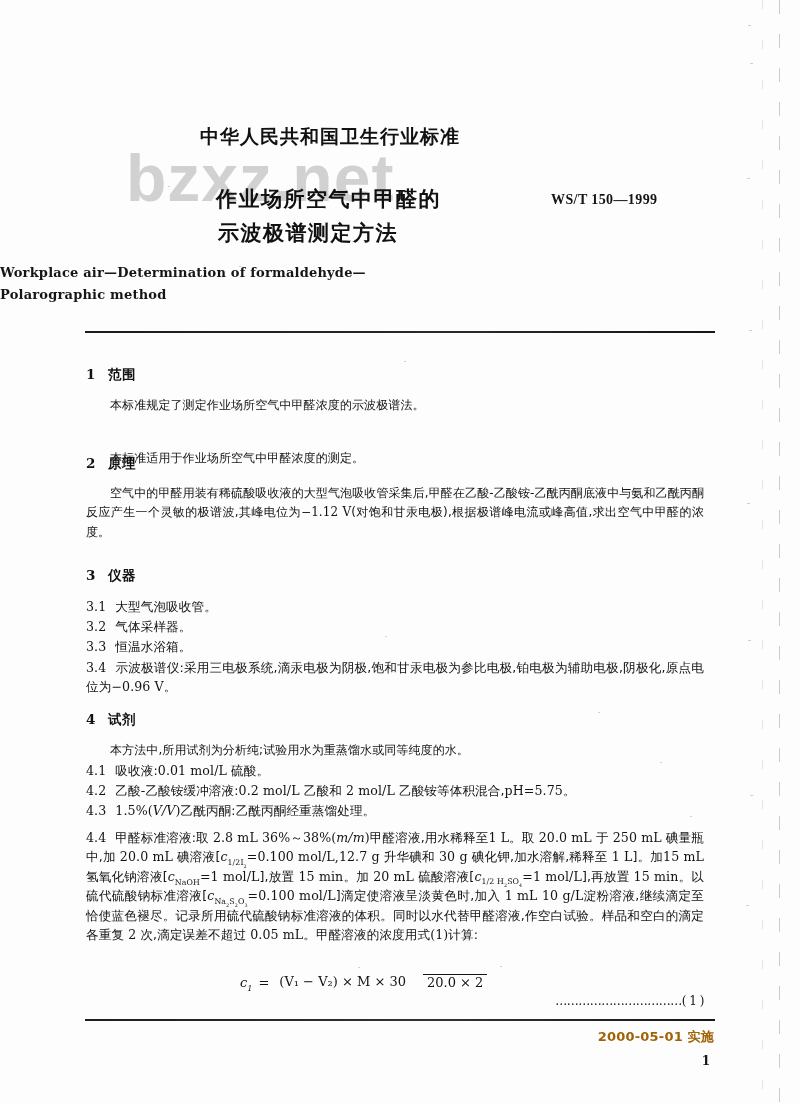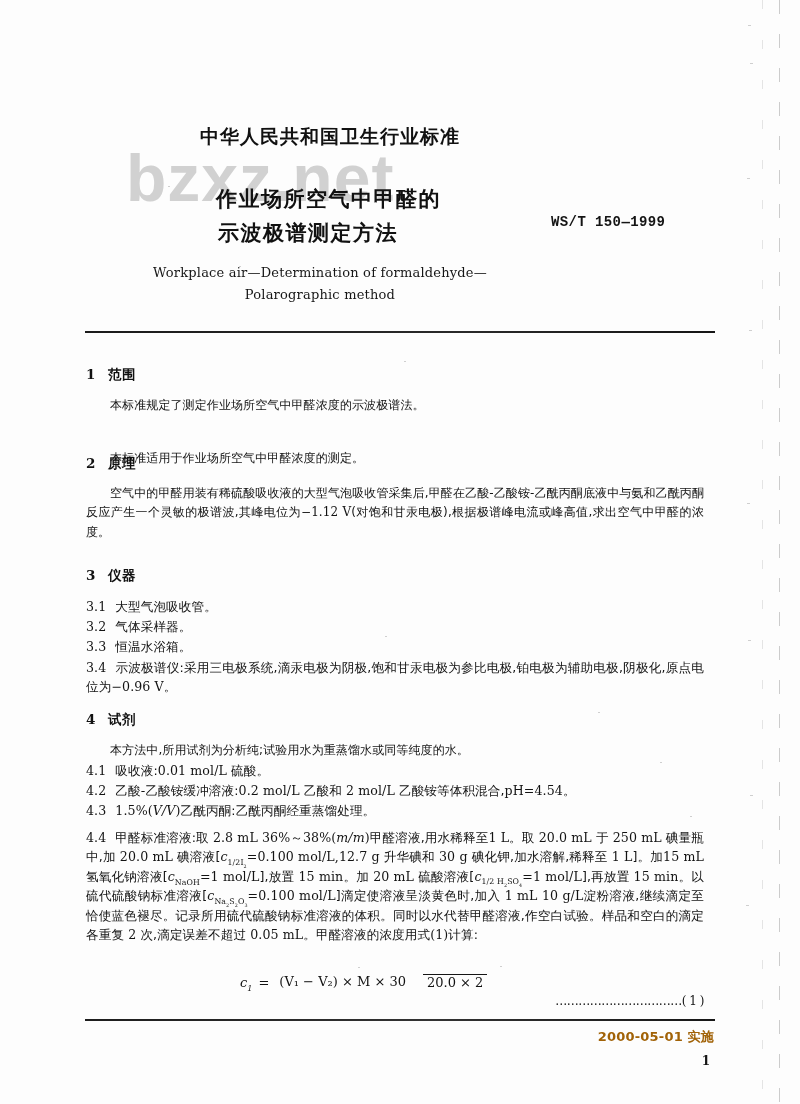--- a/index.html
+++ b/index.html
@@ -99,35 +99,35 @@
     line-height: 34px;
     color: #111;
   }
   .doc-title .t2 {
     display: block;
     margin-left: 2px;
   }
   .std-number {
     position: absolute;
     left: 551px;
-    top: 214px;
-    font-family: Liberation Mono, monospace;
+    top: 192px;
+    font-family: Liberation Serif, serif;
     font-size: 14px;
     font-weight: 700;
     letter-spacing: 0.4px;
     color: #141414;
   }
   .doc-title-en {
     position: absolute;
     left: 0;
     top: 262px;
     width: 640px;
-    text-align: center;
-    font-family: "DejaVu Serif", "Liberation Serif", serif;
-    font-weight: 400;
+    text-align: left;
+    font-family: "DejaVu Serif", "Liberation Serif", serif;
+    font-weight: 700;
     font-size: 13px;
     line-height: 22px;
     letter-spacing: 0.2px;
     color: #161616;
   }
 
   .rule {
     position: absolute;
     left: 85px;
     top: 331px;
@@ -368,21 +368,21 @@
     </div>
 
     <div class="sec-head" style="left:86px; top:711px;">
       <span class="num num-txt">4</span><span>试剂</span>
     </div>
     <div class="para indent" style="top:741px;">本方法中,所用试剂为分析纯;试验用水为重蒸馏水或同等纯度的水。</div>
     <div class="item" style="top:761px;">
       <span class="lbl">4.1</span>吸收液:<span class="num-txt">0.01&nbsp;mol/L</span> 硫酸。
     </div>
     <div class="item" style="top:781px;">
-      <span class="lbl">4.2</span>乙酸-乙酸铵缓冲溶液:<span class="num-txt">0.2&nbsp;mol/L</span> 乙酸和 <span class="num-txt">2&nbsp;mol/L</span> 乙酸铵等体积混合,<span class="num-txt">pH=4.54</span>。
+      <span class="lbl">4.2</span>乙酸-乙酸铵缓冲溶液:<span class="num-txt">0.2&nbsp;mol/L</span> 乙酸和 <span class="num-txt">2&nbsp;mol/L</span> 乙酸铵等体积混合,<span class="num-txt">pH=5.75</span>。
     </div>
     <div class="item" style="top:801px;">
       <span class="lbl">4.3</span><span class="num-txt">1.5%(<i class="it">V/V</i>)</span>乙酰丙酮:乙酰丙酮经重蒸馏处理。
     </div>
     <div class="item" style="top:828px;">
       <span class="lbl">4.4</span>甲醛标准溶液:取 <span class="num-txt">2.8&nbsp;mL 36%～38%(<i class="it">m/m</i>)</span>甲醛溶液,用水稀释至<span class="num-txt">1&nbsp;L</span>。取 <span class="num-txt">20.0&nbsp;mL</span> 于 <span class="num-txt">250&nbsp;mL</span> 碘量瓶中,加 <span class="num-txt">20.0&nbsp;mL</span> 碘溶液[<i class="it">c</i><sub class="num-txt">1/2I<sub>2</sub></sub><span class="num-txt">=0.100&nbsp;mol/L,12.7&nbsp;g</span> 升华碘和 <span class="num-txt">30&nbsp;g</span> 碘化钾,加水溶解,稀释至 <span class="num-txt">1&nbsp;L</span>]。加<span class="num-txt">15&nbsp;mL</span> 氢氧化钠溶液[<i class="it">c</i><sub class="num-txt">NaOH</sub><span class="num-txt">=1&nbsp;mol/L</span>],放置 <span class="num-txt">15&nbsp;min</span>。加 <span class="num-txt">20&nbsp;mL</span> 硫酸溶液[<i class="it">c</i><sub class="num-txt">1/2&nbsp;H<sub>2</sub>SO<sub>4</sub></sub><span class="num-txt">=1&nbsp;mol/L</span>],再放置 <span class="num-txt">15&nbsp;min</span>。以硫代硫酸钠标准溶液[<i class="it">c</i><sub class="num-txt">Na<sub>2</sub>S<sub>2</sub>O<sub>3</sub></sub><span class="num-txt">=0.100&nbsp;mol/L</span>]滴定使溶液呈淡黄色时,加入 <span class="num-txt">1&nbsp;mL 10&nbsp;g/L</span>淀粉溶液,继续滴定至恰使蓝色褪尽。记录所用硫代硫酸钠标准溶液的体积。同时以水代替甲醛溶液,作空白试验。样品和空白的滴定各重复 <span class="num-txt">2</span> 次,滴定误差不超过 <span class="num-txt">0.05&nbsp;mL</span>。甲醛溶液的浓度用式<span class="num-txt">(1)</span>计算:
     </div>
 
     <div class="formula-row">
       <div class="formula">

